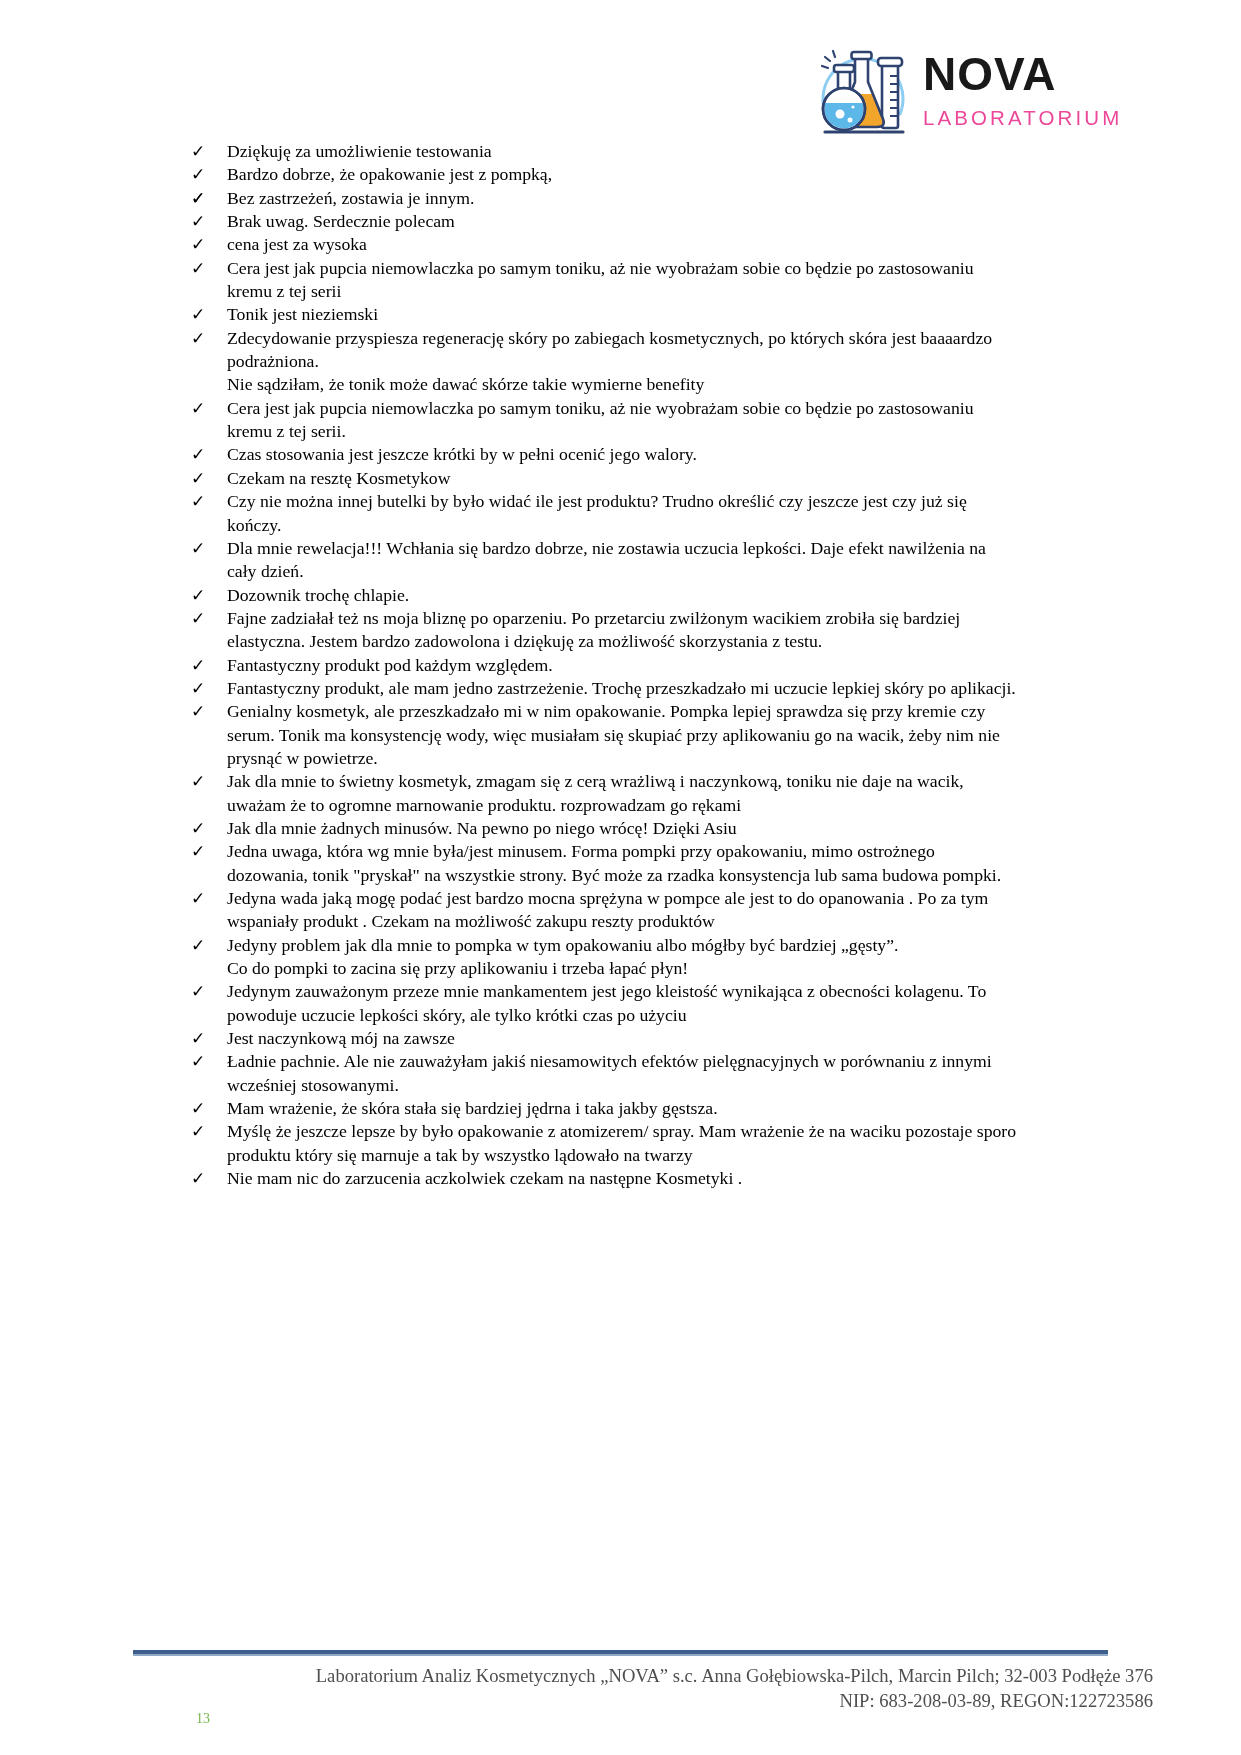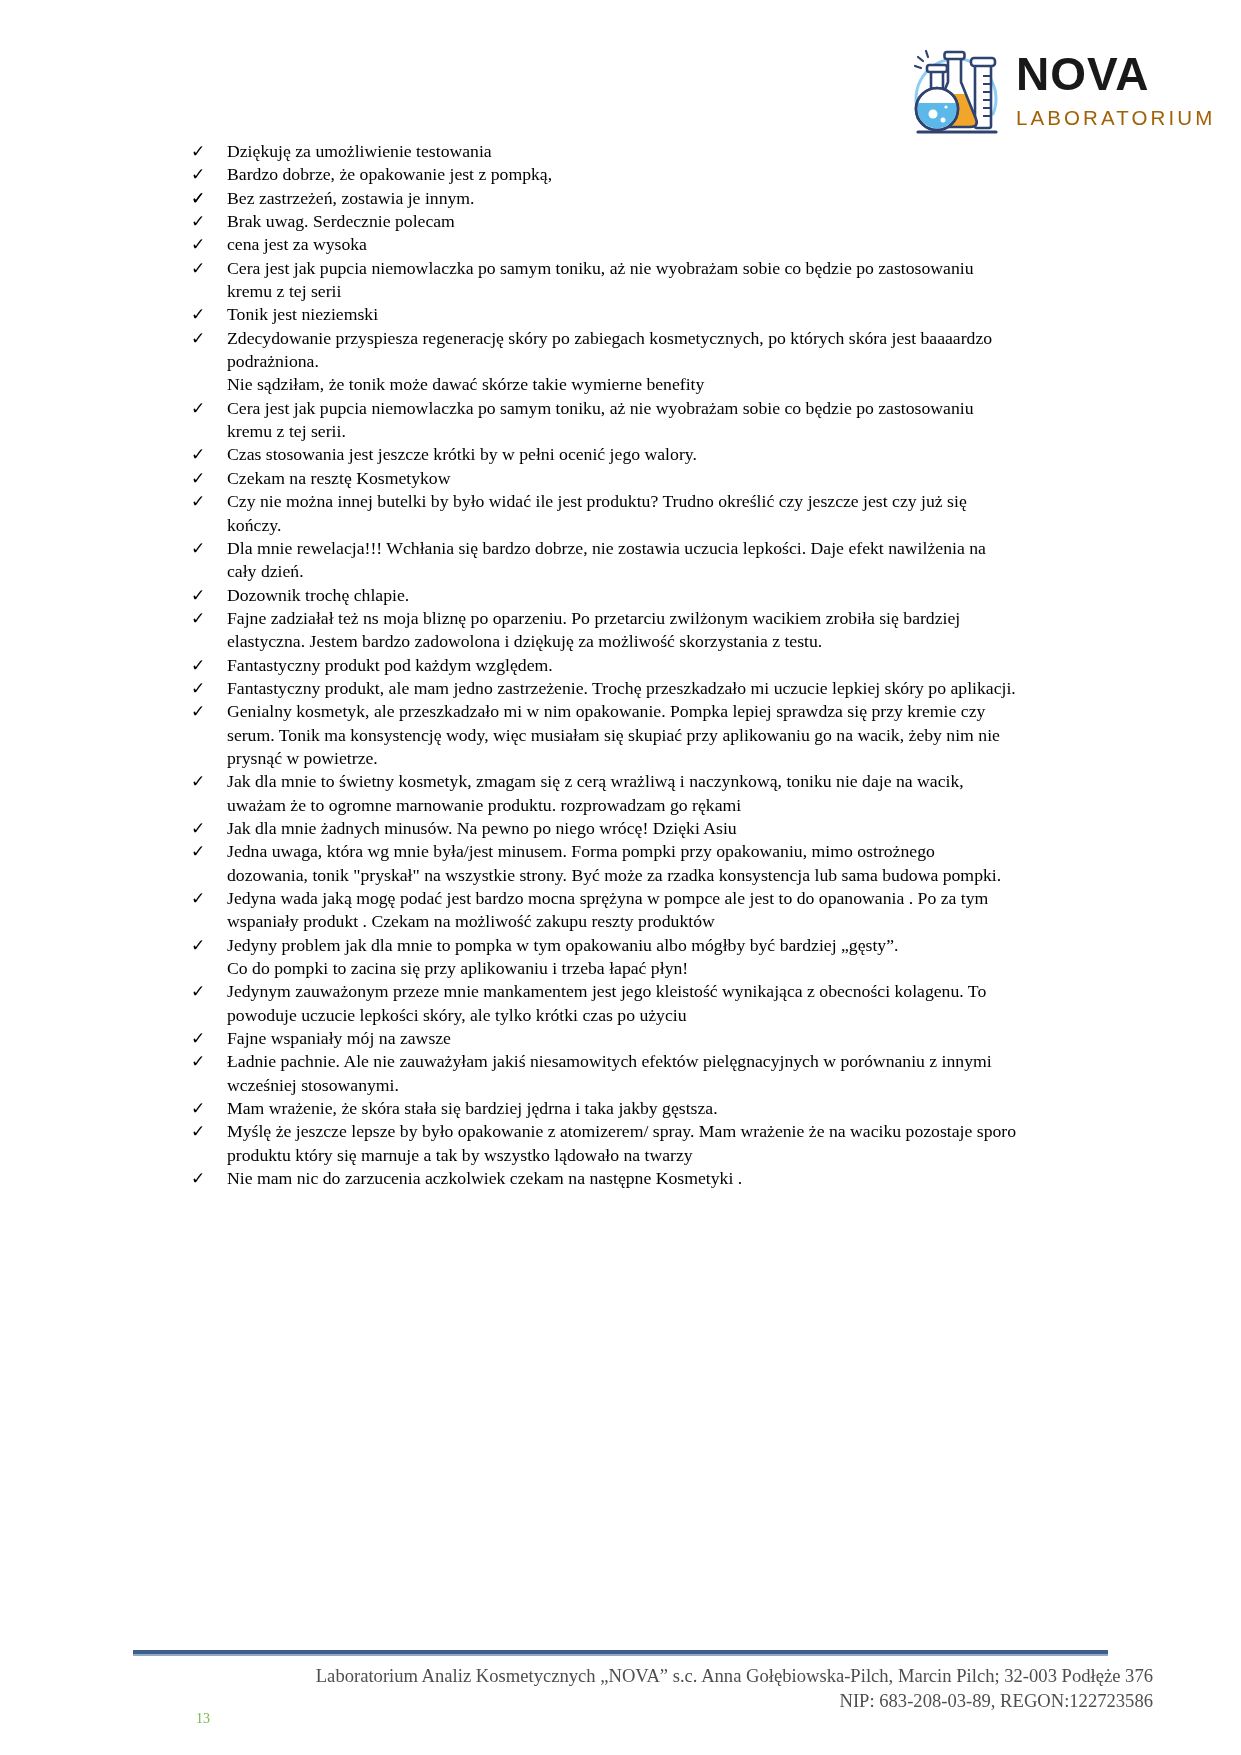--- a/index.html
+++ b/index.html
@@ -14,25 +14,25 @@
   }
   *{box-sizing:border-box;}
   html,body{margin:0;padding:0;}
   body{
     width:1241px;height:1755px;position:relative;background:#ffffff;
     font-family:"Liberation Serif", serif;color:#000;overflow:hidden;
   }
   .page{position:absolute;inset:0;}
 
   
-  .logo{position:absolute;left:906px;top:42px;display:flex;align-items:center;}
+  .logo{position:absolute;left:813px;top:42px;display:flex;align-items:center;}
   .logo-icon{display:block;width:100px;height:96px;flex:0 0 auto;}
   .logo-text{display:flex;flex-direction:column;margin-left:10px;font-family:"Liberation Sans", sans-serif;}
   .logo-name{font-size:46px;font-weight:700;letter-spacing:1px;color:#191919;line-height:1.05;}
-  .logo-sub{font-size:20.5px;letter-spacing:3.1px;color:#a16207;margin-top:7px;}
+  .logo-sub{font-size:20.5px;letter-spacing:3.1px;color:#ec4899;margin-top:7px;}
 
   .lg-arc{stroke:var(--logo-circle);fill:none;stroke-width:3;stroke-linecap:round;}
   .lg-outline-fill{fill:#fff;stroke:var(--logo-outline);stroke-width:2.6;}
   .lg-fill{fill:#fff;stroke:none;}
   .lg-outline{fill:none;stroke:var(--logo-outline);stroke-width:2.6;stroke-linejoin:round;}
   .lg-outline-nofill{fill:none;stroke:var(--logo-outline);stroke-width:2.6;}
   .lg-orange{fill:var(--logo-liquid-orange);stroke:none;}
   .lg-blue{fill:var(--logo-liquid-blue);stroke:none;}
   .lg-bubble{fill:#fff;stroke:none;}
   .lg-ticks{stroke:var(--logo-outline);stroke-width:1.8;fill:none;}
@@ -130,21 +130,21 @@
       <div class="item"><span class="check">✓</span><span class="item-text">Fantastyczny produkt pod każdym względem.</span></div>
       <div class="item"><span class="check">✓</span><span class="item-text">Fantastyczny produkt, ale mam jedno zastrzeżenie. Trochę przeszkadzało mi uczucie lepkiej skóry po aplikacji.</span></div>
       <div class="item"><span class="check">✓</span><span class="item-text">Genialny kosmetyk, ale przeszkadzało mi w nim opakowanie. Pompka lepiej sprawdza się przy kremie czy serum. Tonik ma konsystencję wody, więc musiałam się skupiać przy aplikowaniu go na wacik, żeby nim nie prysnąć w powietrze.</span></div>
       <div class="item"><span class="check">✓</span><span class="item-text">Jak dla mnie to świetny kosmetyk, zmagam się z cerą wrażliwą i naczynkową, toniku nie daje na wacik, uważam że to ogromne marnowanie produktu. rozprowadzam go rękami</span></div>
       <div class="item"><span class="check">✓</span><span class="item-text">Jak dla mnie żadnych minusów. Na pewno po niego wrócę! Dzięki Asiu</span></div>
       <div class="item"><span class="check">✓</span><span class="item-text">Jedna uwaga, która wg mnie była/jest minusem. Forma pompki przy opakowaniu, mimo ostrożnego dozowania, tonik "pryskał" na wszystkie strony. Być może za rzadka konsystencja lub sama budowa pompki.</span></div>
       <div class="item"><span class="check">✓</span><span class="item-text">Jedyna wada jaką mogę podać jest bardzo mocna sprężyna w pompce ale jest to do opanowania . Po za tym wspaniały produkt . Czekam na możliwość zakupu reszty produktów</span></div>
       <div class="item"><span class="check">✓</span><span class="item-text">Jedyny problem jak dla mnie to pompka w tym opakowaniu  albo mógłby być bardziej „gęsty”.
 Co do pompki to zacina się przy aplikowaniu i trzeba łapać płyn!</span></div>
       <div class="item"><span class="check">✓</span><span class="item-text">Jedynym zauważonym przeze mnie mankamentem jest jego kleistość wynikająca z obecności kolagenu. To powoduje uczucie lepkości skóry, ale tylko krótki czas po użyciu</span></div>
-      <div class="item"><span class="check">✓</span><span class="item-text">Fajne wspaniały mój na zawsze</span></div>
+      <div class="item"><span class="check">✓</span><span class="item-text">Jest naczynkową mój na zawsze</span></div>
       <div class="item"><span class="check">✓</span><span class="item-text">Ładnie pachnie. Ale nie zauważyłam jakiś niesamowitych efektów pielęgnacyjnych w porównaniu z innymi wcześniej stosowanymi.</span></div>
       <div class="item"><span class="check">✓</span><span class="item-text">Mam wrażenie, że skóra stała się bardziej jędrna i taka jakby gęstsza.</span></div>
       <div class="item"><span class="check">✓</span><span class="item-text">Myślę że jeszcze lepsze by było opakowanie z atomizerem/ spray. Mam wrażenie że na waciku pozostaje sporo produktu który się marnuje a tak by wszystko lądowało na twarzy</span></div>
       <div class="item"><span class="check">✓</span><span class="item-text">Nie mam nic do zarzucenia aczkolwiek czekam na następne Kosmetyki .</span></div>
     </main>
 
   <footer>
     <div class="footer-sep"></div>
     <div class="footer-text">
       <div>Laboratorium Analiz Kosmetycznych „NOVA” s.c. Anna Gołębiowska-Pilch, Marcin Pilch; 32-003 Podłęże 376</div>

